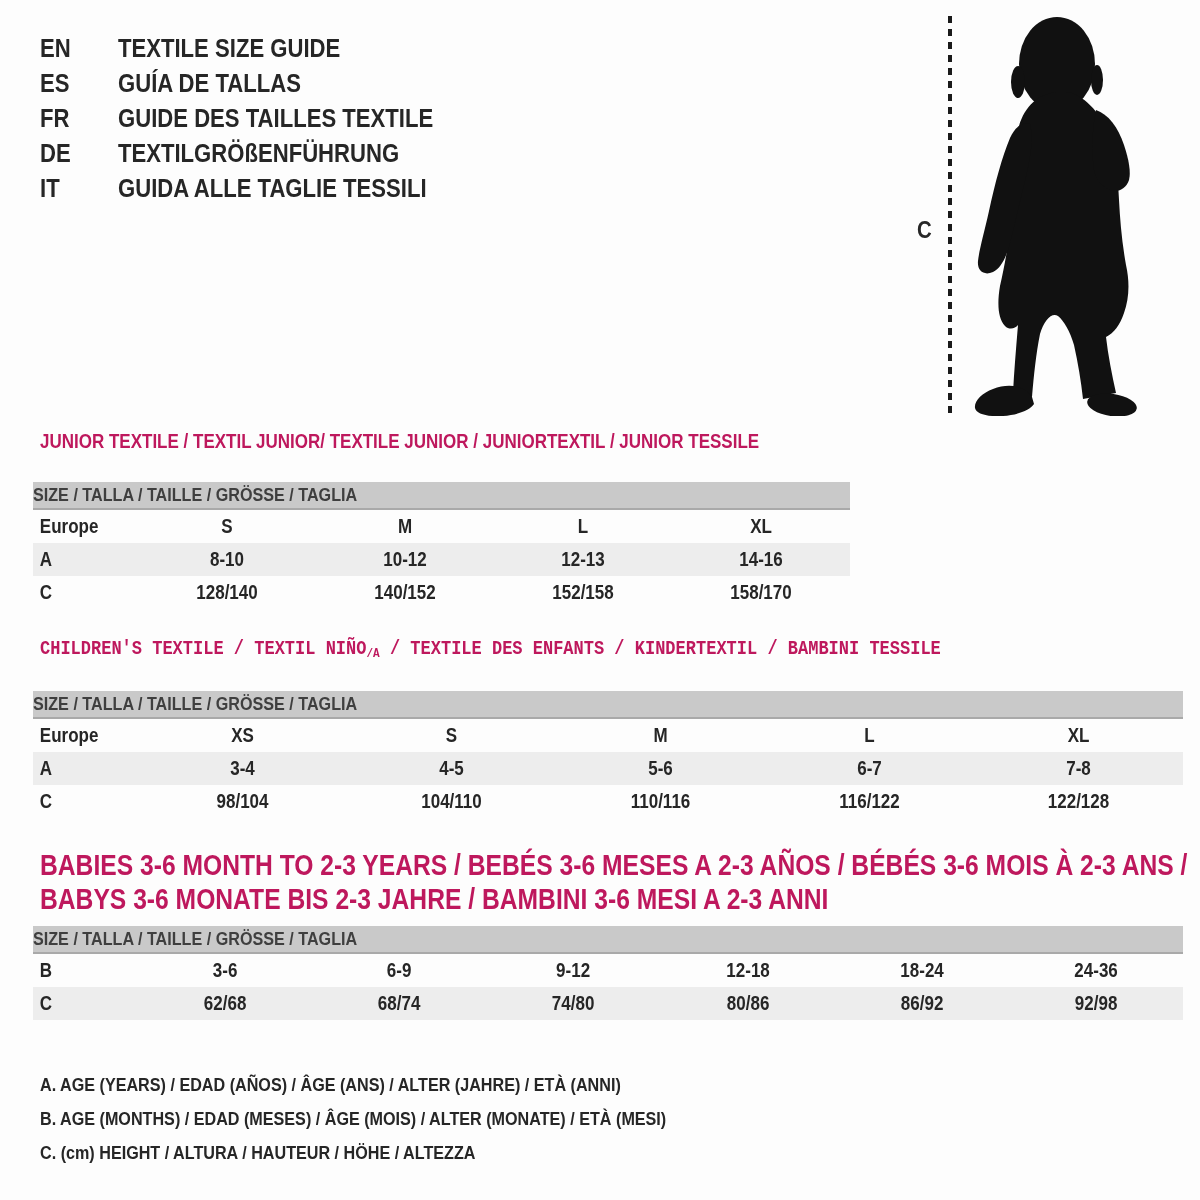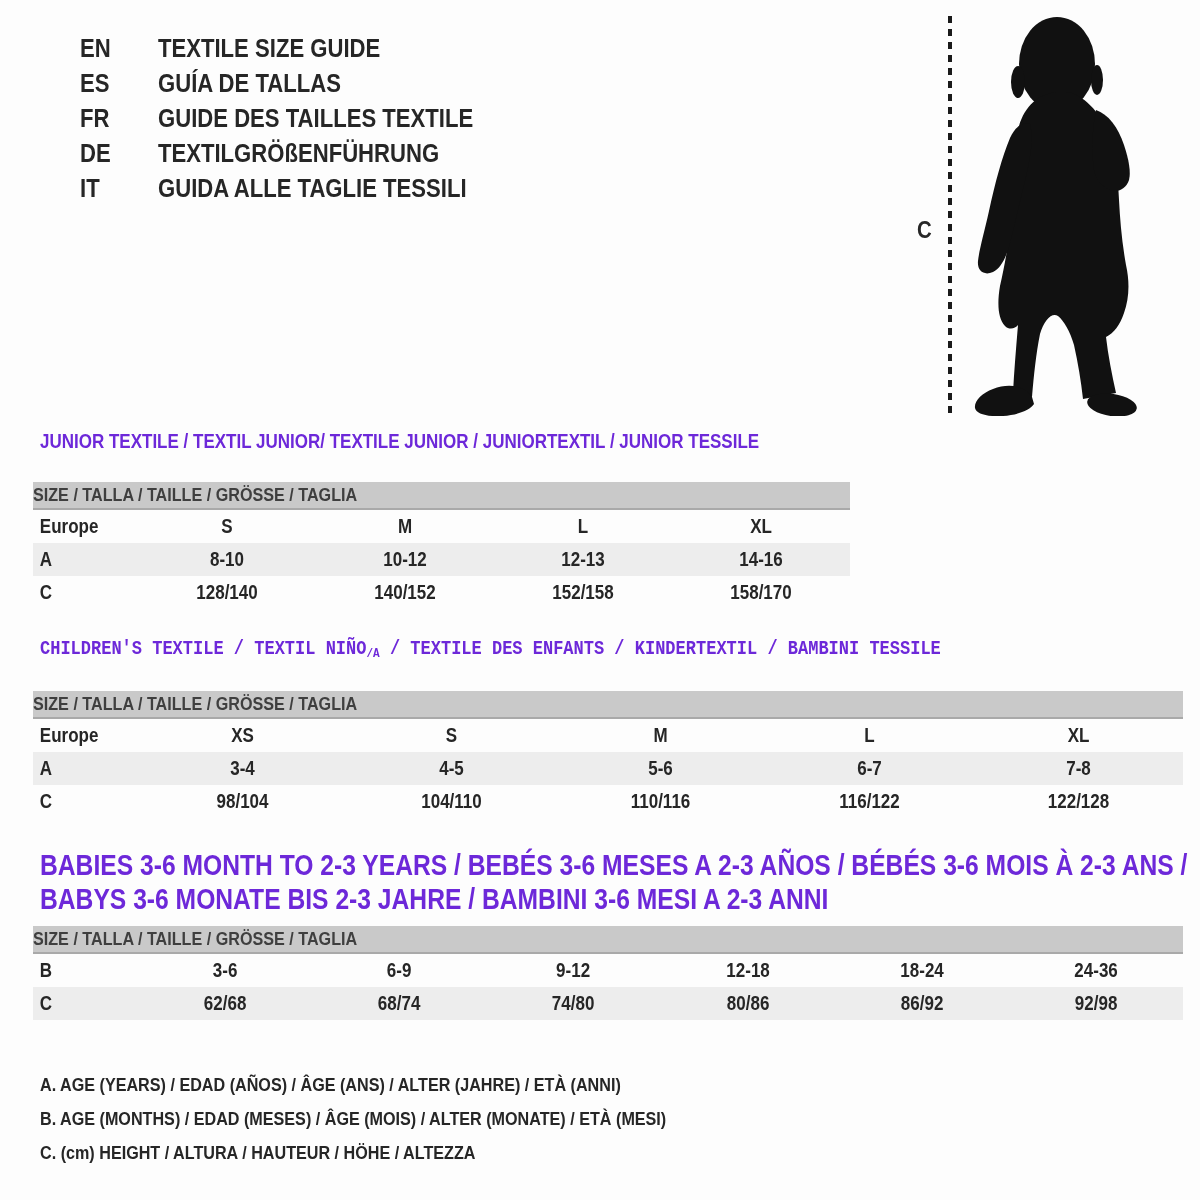--- a/index.html
+++ b/index.html
@@ -10,33 +10,33 @@
     font-family:"Liberation Sans", sans-serif;
     font-weight:700;
     color:#262626;
     overflow:hidden;
   }
   .cx { display:inline-block; transform:scaleX(0.85); transform-origin:left center; white-space:nowrap; }
 
   
   .lang-block { position:absolute; left:40px; top:31px; font-size:26px; }
   .lang-row { display:flex; height:35px; align-items:center; }
-  .lang-code { width:78px; flex:0 0 78px;margin-left:40px; }
+  .lang-code { width:78px; flex:0 0 78px; }
 
   
   .measure-line {
     position:absolute; left:948px; top:16px; width:4px; height:400px;
     background:repeating-linear-gradient(to bottom, #1a1a1a 0 7px, transparent 7px 13px);
   }
   .measure-label { position:absolute; left:917px; top:216px; font-size:24px; }
   .silhouette-wrap { position:absolute; left:966px; top:14px; width:172px; height:402px; }
   .silhouette-wrap svg { width:100%; height:100%; display:block; }
 
   
-  .sec-title { position:absolute; left:40px; font-size:20px; line-height:26px; color:#6d28d9; }
+  .sec-title { position:absolute; left:40px; font-size:20px; line-height:26px; color:#be185d; }
   .sec-title .sub { font-size:13px; vertical-align:-3px; }
   .title-junior   { top:428px; }
   .title-children { top:636px;font-family:Liberation Mono, monospace; }
   .title-babies   { top:848px; font-size:29px; line-height:34px; }
 
   
   .size-table { position:absolute; left:33px; }
   .t-junior   { top:482px; width:817px; }
   .t-children { top:691px; width:1150px; }
   .t-babies   { top:926px; width:1150px; }

